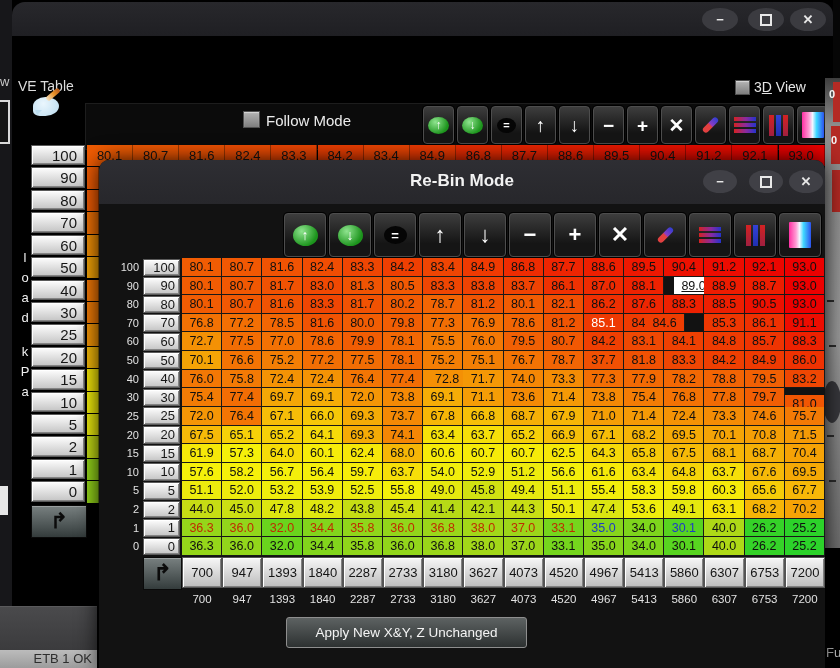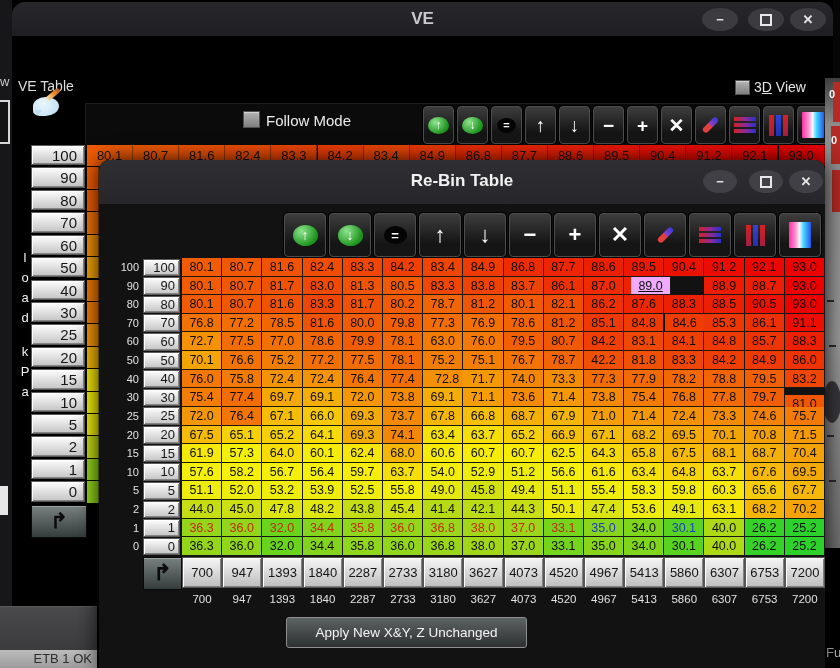--- a/index.html
+++ b/index.html
@@ -110,21 +110,20 @@
   <div id="left-strip">
     <span id="w-frag">w</span>
   </div>
   <div class="sliver1"></div>
   <div class="sliver2"></div>
   <div class="sliver3"></div>
   <div id="vline"></div>
 
   <div id="ve-window">
     <div class="titlebar">
-      <span class="title">VE</span>
       <span class="winbtn" style="left:690px;">
           <span>−</span>
         </span>
       <span class="winbtn" style="left:736px;">
           <span class="sqicon"></span>
         </span>
       <span class="winbtn" style="left:778px;">
           <span>✕</span>
         </span>
     </div>
@@ -267,21 +266,21 @@
     <div class="hub" style="top:303px;"></div>
   </div>
   <div class="abs" style="left:825px;top:548px;width:15px;height:120px;background:#000;"></div>
   <span id="fu-frag">Fu</span>
 
   <div id="bl-panel"></div>
   <div id="statusbar"><span>ETB 1 OK</span></div>
 
   <div id="dialog">
     <div id="dlg-titlebar">
-      <span class="title">Re-Bin Table</span>
+      <span class="title">Re-Bin Mode</span>
       <span class="winbtn" style="left:604px;top:10px;width:34px;">
           <span>−</span>
         </span>
       <span class="winbtn" style="left:650px;top:10px;width:34px;">
           <span class="sqicon"></span>
         </span>
       <span class="winbtn" style="left:690px;top:10px;width:34px;">
           <span>✕</span>
         </span>
     </div>
@@ -389,21 +388,21 @@
         <div class="grid-cell" style="left: 163.38px; top: 116.62px; width: 40.19px; height: 18.62px; line-height: 18.6px; background: rgb(240, 82, 3); color: rgb(16, 16, 16);">81.7</div>
         <div class="grid-cell" style="left: 203.57px; top: 116.62px; width: 40.19px; height: 18.62px; line-height: 18.6px; background: rgb(240, 73, 3); color: rgb(16, 16, 16);">83.0</div>
         <div class="grid-cell" style="left: 243.76px; top: 116.62px; width: 40.19px; height: 18.62px; line-height: 18.6px; background: rgb(240, 84, 3); color: rgb(16, 16, 16);">81.3</div>
         <div class="grid-cell" style="left: 283.95px; top: 116.62px; width: 40.19px; height: 18.62px; line-height: 18.6px; background: rgb(241, 89, 3); color: rgb(16, 16, 16);">80.5</div>
         <div class="grid-cell" style="left: 324.14px; top: 116.62px; width: 40.19px; height: 18.62px; line-height: 18.6px; background: rgb(239, 70, 3); color: rgb(16, 16, 16);">83.3</div>
         <div class="grid-cell" style="left: 364.33px; top: 116.62px; width: 40.19px; height: 18.62px; line-height: 18.6px; background: rgb(239, 67, 3); color: rgb(16, 16, 16);">83.8</div>
         <div class="grid-cell" style="left: 404.52px; top: 116.62px; width: 40.19px; height: 18.62px; line-height: 18.6px; background: rgb(239, 67, 3); color: rgb(16, 16, 16);">83.7</div>
         <div class="grid-cell" style="left: 444.71px; top: 116.62px; width: 40.19px; height: 18.62px; line-height: 18.6px; background: rgb(238, 49, 2); color: rgb(16, 16, 16);">86.1</div>
         <div class="grid-cell" style="left: 484.9px; top: 116.62px; width: 40.19px; height: 18.62px; line-height: 18.6px; background: rgb(238, 43, 2); color: rgb(16, 16, 16);">87.0</div>
         <div class="grid-cell" style="left: 525.09px; top: 116.62px; width: 40.19px; height: 18.62px; line-height: 18.6px; background: rgb(237, 34, 1); color: rgb(16, 16, 16);">88.1</div>
-        <div class="grid-cell" style="left: 532px; top: 116.62px; width: 40.19px; height: 18.62px; line-height: 18.6px; background: #f0abfc; color: rgb(16, 16, 16); text-decoration: underline;">89.0</div>
+        <div class="grid-cell" style="left: 575px; top: 116.62px; width: 40.19px; height: 18.62px; line-height: 18.6px; background: #ffffff; color: rgb(16, 16, 16); text-decoration: underline;">89.0</div>
         <div class="grid-cell" style="left: 605.47px; top: 116.62px; width: 40.19px; height: 18.62px; line-height: 18.6px; background: rgb(237, 28, 1); color: rgb(16, 16, 16);">88.9</div>
         <div class="grid-cell" style="left: 645.66px; top: 116.62px; width: 40.19px; height: 18.62px; line-height: 18.6px; background: rgb(237, 30, 1); color: rgb(16, 16, 16);">88.7</div>
         <div class="grid-cell" style="left: 685.85px; top: 116.62px; width: 40.19px; height: 18.62px; line-height: 18.6px; background: rgb(236, 0, 0); color: rgb(16, 16, 16);">93.0</div>
         <div class="grid-cell" style="left: 83px; top: 135.24px; width: 40.19px; height: 18.62px; line-height: 18.6px; background: rgb(241, 92, 3); color: rgb(16, 16, 16);">80.1</div>
         <div class="grid-cell" style="left: 123.19px; top: 135.24px; width: 40.19px; height: 18.62px; line-height: 18.6px; background: rgb(241, 88, 3); color: rgb(16, 16, 16);">80.7</div>
         <div class="grid-cell" style="left: 163.38px; top: 135.24px; width: 40.19px; height: 18.62px; line-height: 18.6px; background: rgb(240, 83, 3); color: rgb(16, 16, 16);">81.6</div>
         <div class="grid-cell" style="left: 203.57px; top: 135.24px; width: 40.19px; height: 18.62px; line-height: 18.6px; background: rgb(239, 70, 3); color: rgb(16, 16, 16);">83.3</div>
         <div class="grid-cell" style="left: 243.76px; top: 135.24px; width: 40.19px; height: 18.62px; line-height: 18.6px; background: rgb(240, 82, 3); color: rgb(16, 16, 16);">81.7</div>
         <div class="grid-cell" style="left: 283.95px; top: 135.24px; width: 40.19px; height: 18.62px; line-height: 18.6px; background: rgb(241, 91, 3); color: rgb(16, 16, 16);">80.2</div>
         <div class="grid-cell" style="left: 324.14px; top: 135.24px; width: 40.19px; height: 18.62px; line-height: 18.6px; background: rgb(242, 101, 4); color: rgb(16, 16, 16);">78.7</div>
@@ -419,53 +418,53 @@
         <div class="grid-cell" style="left: 83px; top: 153.86px; width: 40.19px; height: 18.62px; line-height: 18.6px; background: rgb(243, 114, 4); color: rgb(16, 16, 16);">76.8</div>
         <div class="grid-cell" style="left: 123.19px; top: 153.86px; width: 40.19px; height: 18.62px; line-height: 18.6px; background: rgb(242, 111, 4); color: rgb(16, 16, 16);">77.2</div>
         <div class="grid-cell" style="left: 163.38px; top: 153.86px; width: 40.19px; height: 18.62px; line-height: 18.6px; background: rgb(242, 102, 4); color: rgb(16, 16, 16);">78.5</div>
         <div class="grid-cell" style="left: 203.57px; top: 153.86px; width: 40.19px; height: 18.62px; line-height: 18.6px; background: rgb(240, 83, 3); color: rgb(16, 16, 16);">81.6</div>
         <div class="grid-cell" style="left: 243.76px; top: 153.86px; width: 40.19px; height: 18.62px; line-height: 18.6px; background: rgb(241, 93, 4); color: rgb(16, 16, 16);">80.0</div>
         <div class="grid-cell" style="left: 283.95px; top: 153.86px; width: 40.19px; height: 18.62px; line-height: 18.6px; background: rgb(241, 94, 4); color: rgb(16, 16, 16);">79.8</div>
         <div class="grid-cell" style="left: 324.14px; top: 153.86px; width: 40.19px; height: 18.62px; line-height: 18.6px; background: rgb(242, 110, 4); color: rgb(16, 16, 16);">77.3</div>
         <div class="grid-cell" style="left: 364.33px; top: 153.86px; width: 40.19px; height: 18.62px; line-height: 18.6px; background: rgb(243, 113, 4); color: rgb(16, 16, 16);">76.9</div>
         <div class="grid-cell" style="left: 404.52px; top: 153.86px; width: 40.19px; height: 18.62px; line-height: 18.6px; background: rgb(242, 101, 4); color: rgb(16, 16, 16);">78.6</div>
         <div class="grid-cell" style="left: 444.71px; top: 153.86px; width: 40.19px; height: 18.62px; line-height: 18.6px; background: rgb(240, 85, 3); color: rgb(16, 16, 16);">81.2</div>
-        <div class="grid-cell" style="left: 484.9px; top: 153.86px; width: 40.19px; height: 18.62px; line-height: 18.6px; background: rgb(238, 57, 2); color: #0f172a;">85.1</div>
+        <div class="grid-cell" style="left: 484.9px; top: 153.86px; width: 40.19px; height: 18.62px; line-height: 18.6px; background: rgb(238, 57, 2); color: #ffffff;">85.1</div>
         <div class="grid-cell" style="left: 525.09px; top: 153.86px; width: 40.19px; height: 18.62px; line-height: 18.6px; background: rgb(239, 59, 2); color: rgb(16, 16, 16);">84.8</div>
-        <div class="grid-cell" style="left: 566px; top: 153.86px; width: 40.19px; height: 18.62px; line-height: 18.6px; background: rgb(239, 61, 2); color: rgb(16, 16, 16);">84.6</div>
+        <div class="grid-cell" style="left: 546px; top: 153.86px; width: 40.19px; height: 18.62px; line-height: 18.6px; background: rgb(239, 61, 2); color: rgb(16, 16, 16);">84.6</div>
         <div class="grid-cell" style="left: 605.47px; top: 153.86px; width: 40.19px; height: 18.62px; line-height: 18.6px; background: rgb(238, 55, 2); color: rgb(16, 16, 16);">85.3</div>
         <div class="grid-cell" style="left: 645.66px; top: 153.86px; width: 40.19px; height: 18.62px; line-height: 18.6px; background: rgb(238, 49, 2); color: rgb(16, 16, 16);">86.1</div>
         <div class="grid-cell" style="left: 685.85px; top: 153.86px; width: 40.19px; height: 18.62px; line-height: 18.6px; background: rgb(237, 13, 1); color: rgb(16, 16, 16);">91.1</div>
         <div class="grid-cell" style="left: 83px; top: 172.48px; width: 40.19px; height: 18.62px; line-height: 18.6px; background: rgb(244, 145, 5); color: rgb(16, 16, 16);">72.7</div>
         <div class="grid-cell" style="left: 123.19px; top: 172.48px; width: 40.19px; height: 18.62px; line-height: 18.6px; background: rgb(242, 109, 4); color: rgb(16, 16, 16);">77.5</div>
         <div class="grid-cell" style="left: 163.38px; top: 172.48px; width: 40.19px; height: 18.62px; line-height: 18.6px; background: rgb(243, 113, 4); color: rgb(16, 16, 16);">77.0</div>
         <div class="grid-cell" style="left: 203.57px; top: 172.48px; width: 40.19px; height: 18.62px; line-height: 18.6px; background: rgb(242, 101, 4); color: rgb(16, 16, 16);">78.6</div>
         <div class="grid-cell" style="left: 243.76px; top: 172.48px; width: 40.19px; height: 18.62px; line-height: 18.6px; background: rgb(241, 93, 4); color: rgb(16, 16, 16);">79.9</div>
         <div class="grid-cell" style="left: 283.95px; top: 172.48px; width: 40.19px; height: 18.62px; line-height: 18.6px; background: rgb(242, 104, 4); color: rgb(16, 16, 16);">78.1</div>
-        <div class="grid-cell" style="left: 324.14px; top: 172.48px; width: 40.19px; height: 18.62px; line-height: 18.6px; background: rgb(243, 124, 5); color: rgb(16, 16, 16);">63.0</div>
+        <div class="grid-cell" style="left: 324.14px; top: 172.48px; width: 40.19px; height: 18.62px; line-height: 18.6px; background: rgb(243, 124, 5); color: rgb(16, 16, 16);">75.5</div>
         <div class="grid-cell" style="left: 364.33px; top: 172.48px; width: 40.19px; height: 18.62px; line-height: 18.6px; background: rgb(243, 120, 5); color: rgb(16, 16, 16);">76.0</div>
         <div class="grid-cell" style="left: 404.52px; top: 172.48px; width: 40.19px; height: 18.62px; line-height: 18.6px; background: rgb(241, 96, 4); color: rgb(16, 16, 16);">79.5</div>
         <div class="grid-cell" style="left: 444.71px; top: 172.48px; width: 40.19px; height: 18.62px; line-height: 18.6px; background: rgb(241, 88, 3); color: rgb(16, 16, 16);">80.7</div>
         <div class="grid-cell" style="left: 484.9px; top: 172.48px; width: 40.19px; height: 18.62px; line-height: 18.6px; background: rgb(239, 63, 2); color: rgb(16, 16, 16);">84.2</div>
         <div class="grid-cell" style="left: 525.09px; top: 172.48px; width: 40.19px; height: 18.62px; line-height: 18.6px; background: rgb(239, 72, 3); color: rgb(16, 16, 16);">83.1</div>
         <div class="grid-cell" style="left: 565.28px; top: 172.48px; width: 40.19px; height: 18.62px; line-height: 18.6px; background: rgb(239, 64, 2); color: rgb(16, 16, 16);">84.1</div>
         <div class="grid-cell" style="left: 605.47px; top: 172.48px; width: 40.19px; height: 18.62px; line-height: 18.6px; background: rgb(239, 59, 2); color: rgb(16, 16, 16);">84.8</div>
         <div class="grid-cell" style="left: 645.66px; top: 172.48px; width: 40.19px; height: 18.62px; line-height: 18.6px; background: rgb(238, 52, 2); color: rgb(16, 16, 16);">85.7</div>
         <div class="grid-cell" style="left: 685.85px; top: 172.48px; width: 40.19px; height: 18.62px; line-height: 18.6px; background: rgb(237, 33, 1); color: rgb(16, 16, 16);">88.3</div>
         <div class="grid-cell" style="left: 83px; top: 191.1px; width: 40.19px; height: 18.62px; line-height: 18.6px; background: rgb(245, 164, 6); color: rgb(16, 16, 16);">70.1</div>
         <div class="grid-cell" style="left: 123.19px; top: 191.1px; width: 40.19px; height: 18.62px; line-height: 18.6px; background: rgb(243, 116, 4); color: rgb(16, 16, 16);">76.6</div>
         <div class="grid-cell" style="left: 163.38px; top: 191.1px; width: 40.19px; height: 18.62px; line-height: 18.6px; background: rgb(243, 126, 5); color: rgb(16, 16, 16);">75.2</div>
         <div class="grid-cell" style="left: 203.57px; top: 191.1px; width: 40.19px; height: 18.62px; line-height: 18.6px; background: rgb(242, 111, 4); color: rgb(16, 16, 16);">77.2</div>
         <div class="grid-cell" style="left: 243.76px; top: 191.1px; width: 40.19px; height: 18.62px; line-height: 18.6px; background: rgb(242, 109, 4); color: rgb(16, 16, 16);">77.5</div>
         <div class="grid-cell" style="left: 283.95px; top: 191.1px; width: 40.19px; height: 18.62px; line-height: 18.6px; background: rgb(242, 104, 4); color: rgb(16, 16, 16);">78.1</div>
         <div class="grid-cell" style="left: 324.14px; top: 191.1px; width: 40.19px; height: 18.62px; line-height: 18.6px; background: rgb(243, 126, 5); color: rgb(16, 16, 16);">75.2</div>
         <div class="grid-cell" style="left: 364.33px; top: 191.1px; width: 40.19px; height: 18.62px; line-height: 18.6px; background: rgb(243, 127, 5); color: rgb(16, 16, 16);">75.1</div>
         <div class="grid-cell" style="left: 404.52px; top: 191.1px; width: 40.19px; height: 18.62px; line-height: 18.6px; background: rgb(243, 115, 4); color: rgb(16, 16, 16);">76.7</div>
         <div class="grid-cell" style="left: 444.71px; top: 191.1px; width: 40.19px; height: 18.62px; line-height: 18.6px; background: rgb(242, 101, 4); color: rgb(16, 16, 16);">78.7</div>
-        <div class="grid-cell" style="left: 484.9px; top: 191.1px; width: 40.19px; height: 18.62px; line-height: 18.6px; background: rgb(240, 80, 3); color: rgb(16, 16, 16);">42.2</div>
+        <div class="grid-cell" style="left: 484.9px; top: 191.1px; width: 40.19px; height: 18.62px; line-height: 18.6px; background: rgb(240, 80, 3); color: rgb(16, 16, 16);">37.7</div>
         <div class="grid-cell" style="left: 525.09px; top: 191.1px; width: 40.19px; height: 18.62px; line-height: 18.6px; background: rgb(240, 81, 3); color: rgb(16, 16, 16);">81.8</div>
         <div class="grid-cell" style="left: 565.28px; top: 191.1px; width: 40.19px; height: 18.62px; line-height: 18.6px; background: rgb(239, 70, 3); color: rgb(16, 16, 16);">83.3</div>
         <div class="grid-cell" style="left: 605.47px; top: 191.1px; width: 40.19px; height: 18.62px; line-height: 18.6px; background: rgb(239, 63, 2); color: rgb(16, 16, 16);">84.2</div>
         <div class="grid-cell" style="left: 645.66px; top: 191.1px; width: 40.19px; height: 18.62px; line-height: 18.6px; background: rgb(239, 58, 2); color: rgb(16, 16, 16);">84.9</div>
         <div class="grid-cell" style="left: 685.85px; top: 191.1px; width: 40.19px; height: 18.62px; line-height: 18.6px; background: rgb(238, 50, 2); color: rgb(16, 16, 16);">86.0</div>
         <div class="grid-cell" style="left: 83px; top: 209.72px; width: 40.19px; height: 18.62px; line-height: 18.6px; background: rgb(243, 120, 5); color: rgb(16, 16, 16);">76.0</div>
         <div class="grid-cell" style="left: 123.19px; top: 209.72px; width: 40.19px; height: 18.62px; line-height: 18.6px; background: rgb(243, 122, 5); color: rgb(16, 16, 16);">75.8</div>
         <div class="grid-cell" style="left: 163.38px; top: 209.72px; width: 40.19px; height: 18.62px; line-height: 18.6px; background: rgb(244, 147, 5); color: rgb(16, 16, 16);">72.4</div>
         <div class="grid-cell" style="left: 203.57px; top: 209.72px; width: 40.19px; height: 18.62px; line-height: 18.6px; background: rgb(244, 147, 5); color: rgb(16, 16, 16);">72.4</div>
         <div class="grid-cell" style="left: 243.76px; top: 209.72px; width: 40.19px; height: 18.62px; line-height: 18.6px; background: rgb(243, 117, 4); color: rgb(16, 16, 16);">76.4</div>

